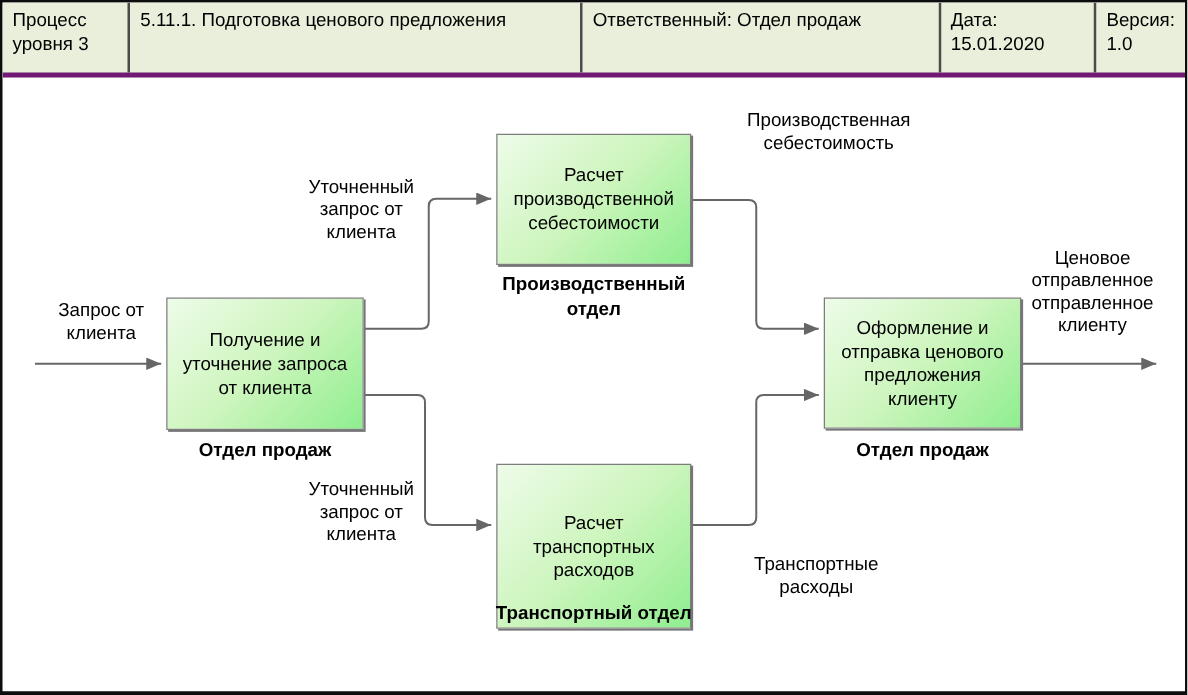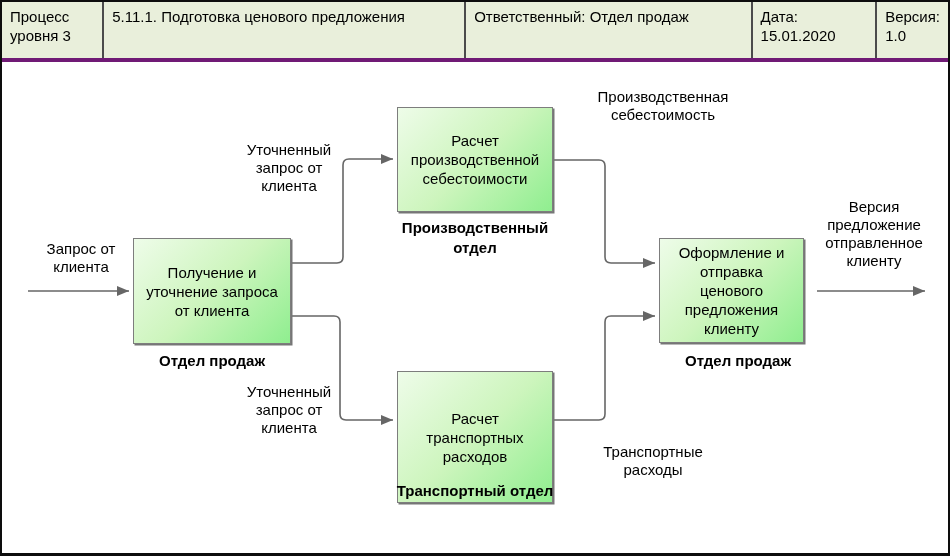--- a/index.html
+++ b/index.html
@@ -29,21 +29,21 @@
   .box {
     position:absolute; box-sizing:border-box;
     display:flex; align-items:center; justify-content:center;
     text-align:center; font-size:15px; line-height:19px; padding:4px 9px;
     background:linear-gradient(135deg,#eefce9 0%,#cdf5bd 50%,#8fee8f 100%);
     border:1px solid #7d7d7d; box-shadow:1.5px 1.5px 0 #767676;
   }
   .b1 { left:131px; top:236px; width:158px; height:106px; }
   .b2 { left:395px; top:105px; width:156px; height:105px; }
   .b3 { left:395px; top:369px; width:156px; height:132px; }
-  .b4 { left:657px; top:236px; width:145px; height:105px; }
+  .b4 { left:657px; top:236px; width:158px; height:105px; }
   .dept {
     position:absolute; font-size:15px; font-weight:bold;
     line-height:20px; text-align:center;
   }
   .d1 { left:130px; top:349px; width:160px; }
   .d2 { left:383px; top:216px; width:180px; }
   .d3 { left:393px; top:479px; width:160px; }
   .d4 { left:656px; top:349px; width:160px; }
   .flabel {
     position:absolute; font-size:15px; line-height:18px; text-align:center;
@@ -99,15 +99,15 @@
   <div class="dept d1">Отдел продаж</div>
   <div class="dept d3">Транспортный отдел</div>
   <div class="dept d2">Производственный отдел</div>
   <div class="dept d4">Отдел продаж</div>
 
   <div class="flabel f0">Запрос от клиента</div>
   <div class="flabel f1">Уточненный запрос от клиента</div>
   <div class="flabel f2">Уточненный запрос от клиента</div>
   <div class="flabel f4">Транспортные расходы</div>
   <div class="flabel f3">Производственная себестоимость</div>
-  <div class="flabel f5">Версия предложение отправленное клиенту</div>
+  <div class="flabel f5">Ценовое отправленное отправленное клиенту</div>
 
 </div>
 
 </body></html>

